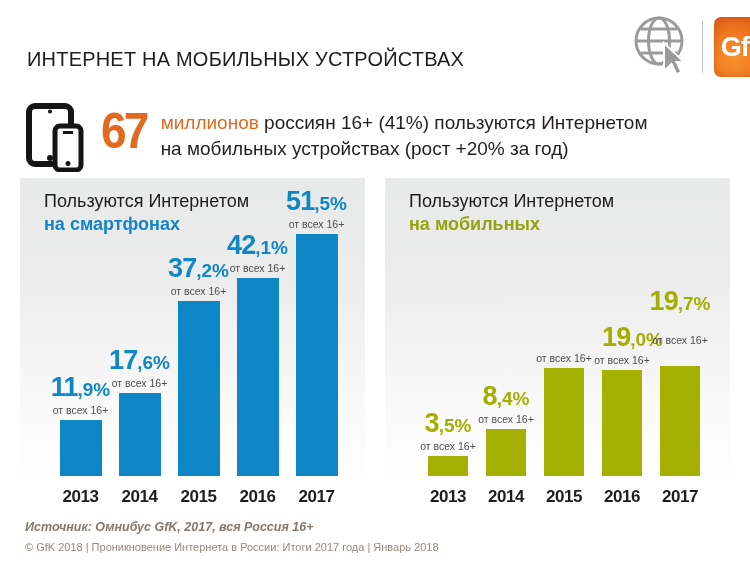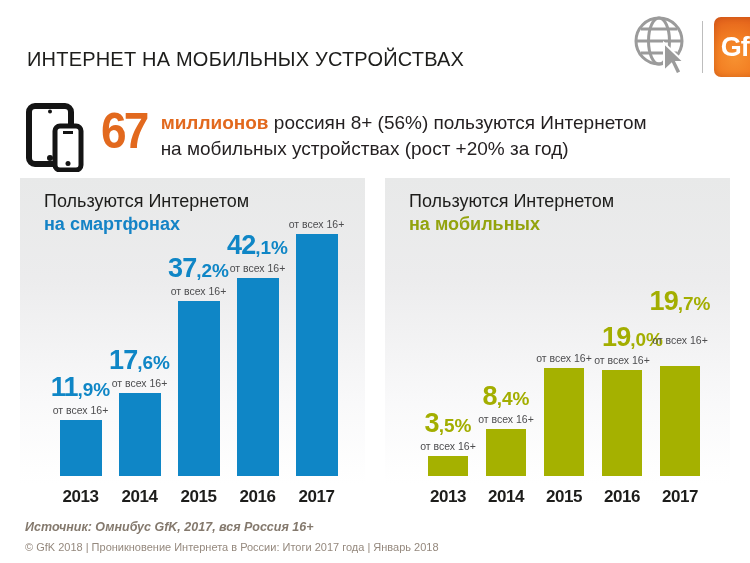--- a/index.html
+++ b/index.html
@@ -24,21 +24,21 @@
     background:rgba(255,255,255,.9);transform:rotate(-38deg);transform-origin:100% 0;
   }
   .gfk-logo span{color:#fff;font-size:27px;font-weight:bold;letter-spacing:-1px;}
   
   .keyfact{position:absolute;left:25px;top:102px;display:flex;align-items:flex-start;}
   .keyfact-number{
     margin-left:16px;margin-top:2px;font-size:50px;line-height:54px;font-weight:bold;
     color:#e2691e;letter-spacing:-3px;transform:scaleX(.92);transform-origin:left top;
   }
   .keyfact-text{margin-left:10px;margin-top:8px;font-size:19px;line-height:26px;color:#231f20;}
-  .keyfact-text .hl{color:#e2691e;font-weight:bold;}
+  .keyfact-text .hl{color:#e2691e;font-weight:normal;}
   
   .panel{
     position:absolute;top:178px;width:345px;height:332px;
     background:linear-gradient(180deg,#e8e9e9 0%,#ececed 30%,#f9f9fa 68%,#ffffff 92%);
   }
   .panel.left{left:20px;}
   .panel.right{left:385px;}
   .panel-title{position:absolute;left:24px;top:12px;font-size:18px;line-height:23px;color:#1d1d1b;}
   .panel-title .line2{font-weight:bold;}
   .bars-row{position:absolute;bottom:34px;display:flex;align-items:flex-end;}
@@ -86,21 +86,21 @@
         <rect x="4" y="4" width="42" height="58" rx="6" fill="#ffffff" stroke="#141414" stroke-width="6"></rect>
         <circle cx="25" cy="9.5" r="2" fill="#141414"></circle>
         <circle cx="25" cy="56" r="3" fill="#141414"></circle>
         <rect x="30" y="24" width="26" height="44" rx="5" fill="#ffffff" stroke="#141414" stroke-width="5"></rect>
         <line x1="38" y1="30.5" x2="48" y2="30.5" stroke="#141414" stroke-width="3"></line>
         <circle cx="43" cy="61.5" r="2.5" fill="#141414"></circle>
       </svg>
     </span>
     <div class="keyfact-number">67</div>
     <div class="keyfact-text">
-      <span class="hl">миллионов</span><span> россиян 8+ (56%) пользуются Интернетом</span><br>
+      <span class="hl">миллионов</span><span> россиян 16+ (41%) пользуются Интернетом</span><br>
       <span>на мобильных устройствах (рост +20% за год)</span>
     </div>
   </div>
 
   <div class="panel left">
     <div class="panel-title">
       <div class="line1">Пользуются Интернетом</div>
       <div class="line2" style="color: rgb(20, 131, 198);">на смартфонах</div>
     </div>
     <div class="bars-row" style="left: 31px;">
@@ -118,20 +118,21 @@
           <div class="val-label" style="color: rgb(15, 134, 198);"><span class="val-big">37</span><span class="val-small">,2%</span></div>
           <div class="val-sub">от всех 16+</div>
           <div class="bar" style="width: 42px; height: 175px; background: rgb(15, 134, 198);"></div>
         </div>
         <div class="bar-col" style="width: 59px;">
           <div class="val-label" style="color: rgb(15, 134, 198);"><span class="val-big">42</span><span class="val-small">,1%</span></div>
           <div class="val-sub">от всех 16+</div>
           <div class="bar" style="width: 42px; height: 198px; background: rgb(15, 134, 198);"></div>
         </div>
         <div class="bar-col" style="width: 59px;">
+          <div class="val-label" style="color: rgb(15, 134, 198);"><span class="val-big">51</span><span class="val-small">,5%</span></div>
           <div class="val-sub">от всех 16+</div>
           <div class="bar" style="width: 42px; height: 242px; background: rgb(15, 134, 198);"></div>
         </div>
       </div>
     <div class="years-row" style="left: 31px;">
         <div class="year" style="width: 59px;">2013</div>
         <div class="year" style="width: 59px;">2014</div>
         <div class="year" style="width: 59px;">2015</div>
         <div class="year" style="width: 59px;">2016</div>
         <div class="year" style="width: 59px;">2017</div>

